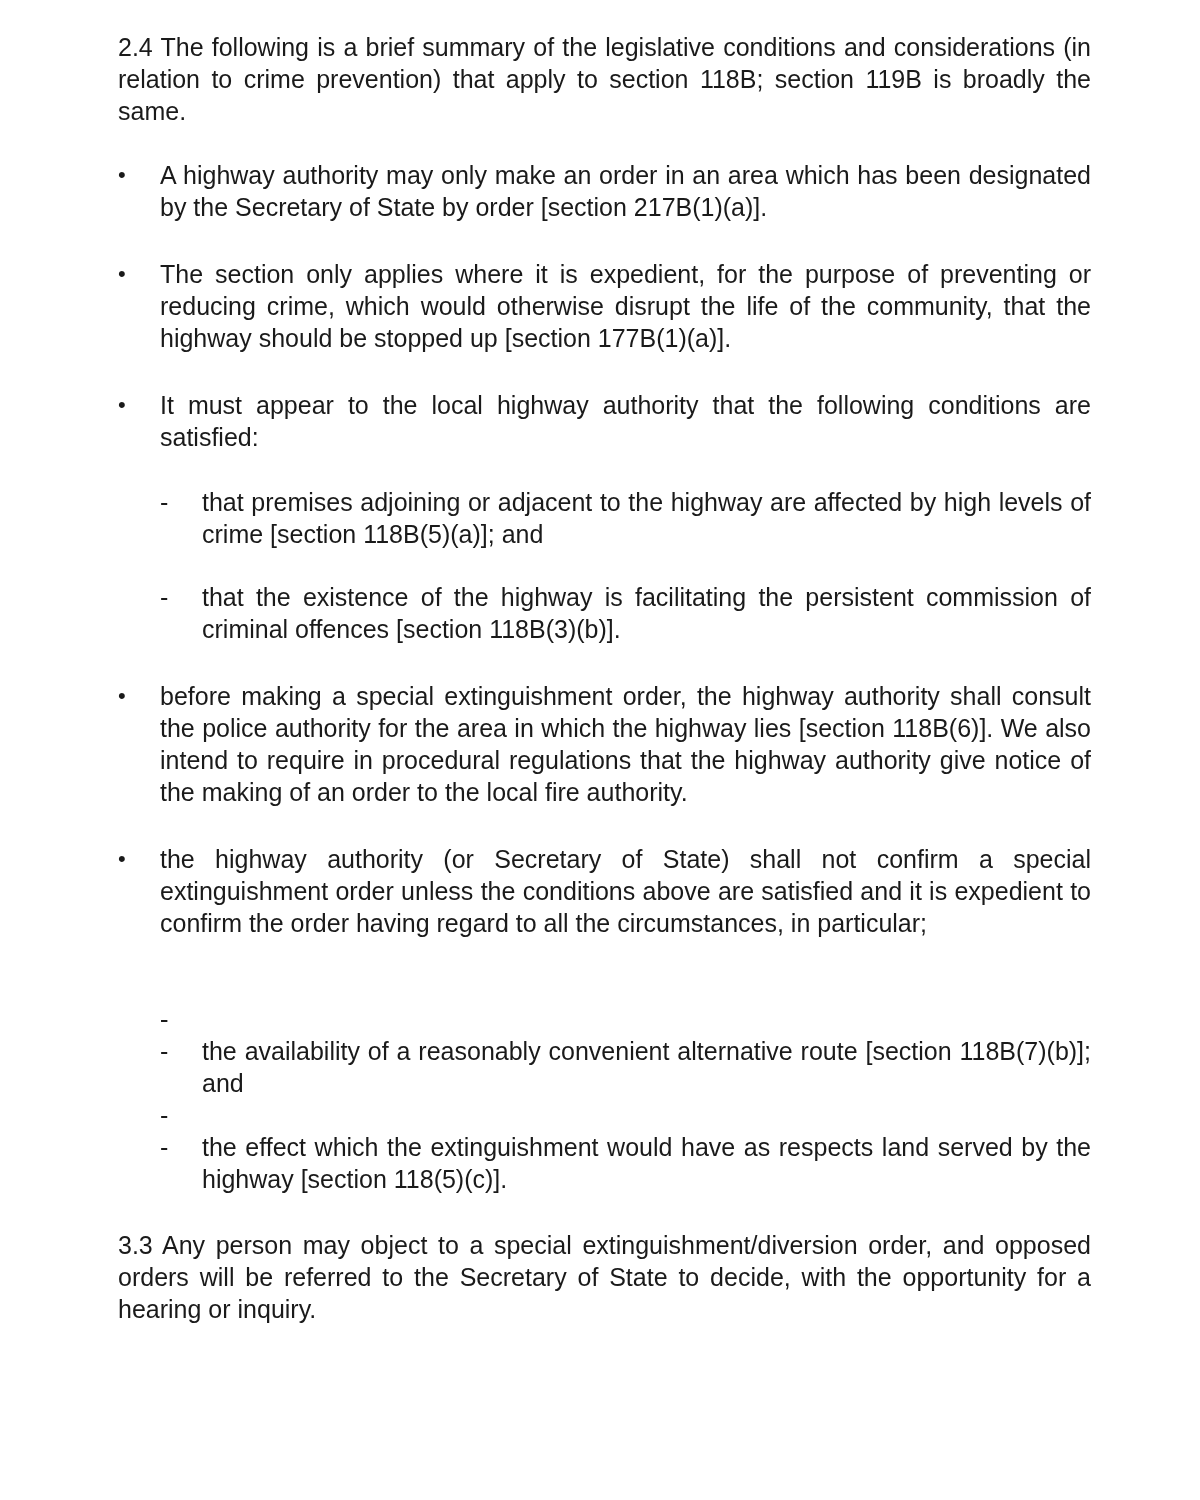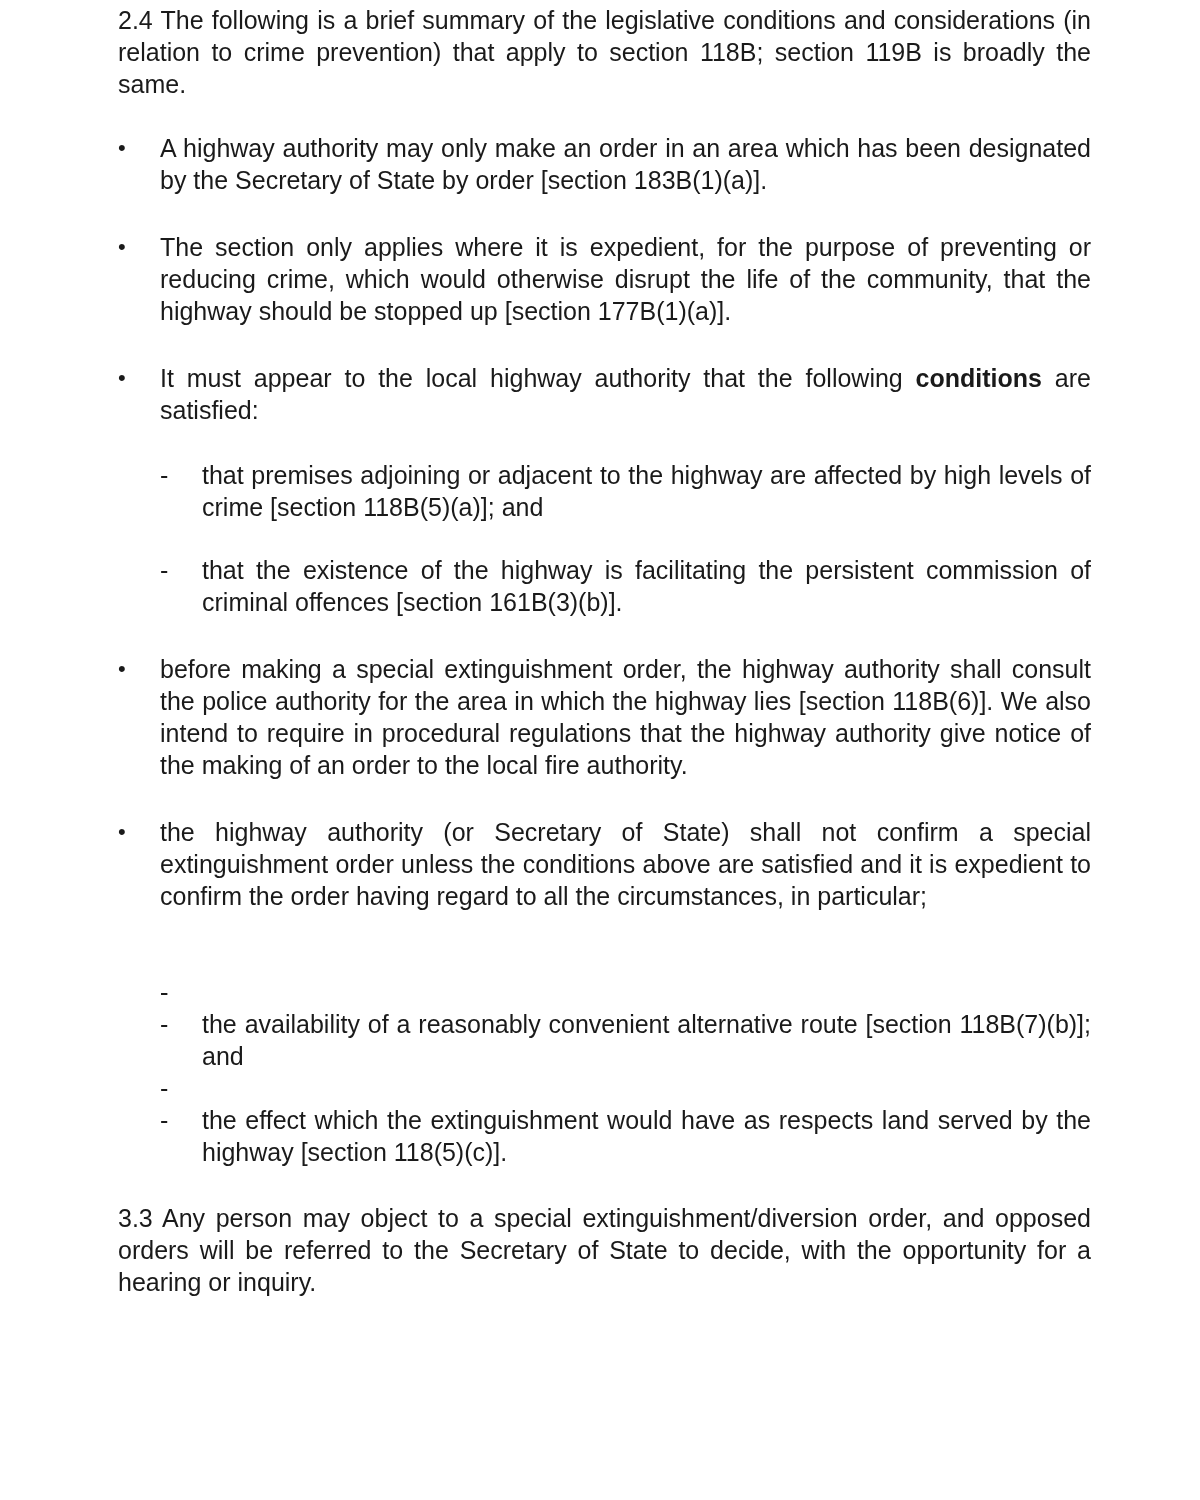--- a/index.html
+++ b/index.html
@@ -13,21 +13,21 @@
       overflow: hidden;
       position: relative;
       font-family: "Liberation Sans", sans-serif;
       color: #1a1a1a;
       font-size: 25px;
       line-height: 32px;
     }
     .page {
       position: absolute;
       left: 118px;
-      top: 4px;
+      top: 31px;
       width: 973px;
     }
     .para {
       text-align: justify;
       text-align-last: left;
       margin: 0;
     }
     .bullet {
       position: relative;
       padding-left: 42px;
@@ -57,52 +57,52 @@
     .dash-empty {
       position: relative;
       height: 32px;
       margin: 0;
     }
     .dash-empty .marker {
       position: absolute;
       left: 42px;
       top: 0;
     }
-    b { font-weight: bold; }
+    b { font-weight: normal; }
   </style>
 </head>
 <body>
 
 <div class="page">
 
   <p class="para" style="margin-bottom:32px;">2.4 The following is a brief summary of the legislative conditions and considerations (in relation to crime prevention) that apply to section 118B; section 119B is broadly the same.</p>
 
   <div class="bullet" style="margin-bottom:35px;">
     <span class="marker">•</span>
-    <span>A highway authority may only make an order in an area which has been designated by the Secretary of State by order [section 183B(1)(a)].</span>
+    <span>A highway authority may only make an order in an area which has been designated by the Secretary of State by order [section 217B(1)(a)].</span>
   </div>
 
   <div class="bullet" style="margin-bottom:35px;">
     <span class="marker">•</span>
     <span>The section only applies where it is expedient, for the purpose of preventing or reducing crime, which would otherwise disrupt the life of the community, that the highway should be stopped up [section 177B(1)(a)].</span>
   </div>
 
   <div class="bullet" style="margin-bottom:33px;">
     <span class="marker">•</span>
     <span>It must appear to the local highway authority that the following </span><b>conditions</b><span> are satisfied:</span>
   </div>
 
   <div class="dash" style="margin-bottom:31px;">
     <span class="marker">-</span>
     <span>that premises adjoining or adjacent to the highway are affected by high levels of crime [section 118B(5)(a)]; and</span>
   </div>
 
   <div class="dash" style="margin-bottom:35px;">
     <span class="marker">-</span>
-    <span>that the existence of the highway is facilitating the persistent commission of criminal offences [section 161B(3)(b)].</span>
+    <span>that the existence of the highway is facilitating the persistent commission of criminal offences [section 118B(3)(b)].</span>
   </div>
 
   <div class="bullet" style="margin-bottom:35px;">
     <span class="marker">•</span>
     <span>before making a special extinguishment order, the highway authority shall consult the police authority for the area in which the highway lies [section 118B(6)]. We also intend to require in  procedural regulations that the highway authority give notice of the making of an order to the local fire authority.</span>
   </div>
 
   <div class="bullet" style="margin-bottom:64px;">
     <span class="marker">•</span>
     <span>the highway authority (or Secretary of State) shall not confirm a special extinguishment order unless the conditions above are satisfied  and it is expedient to confirm the order having regard to all the circumstances, in particular;</span>

